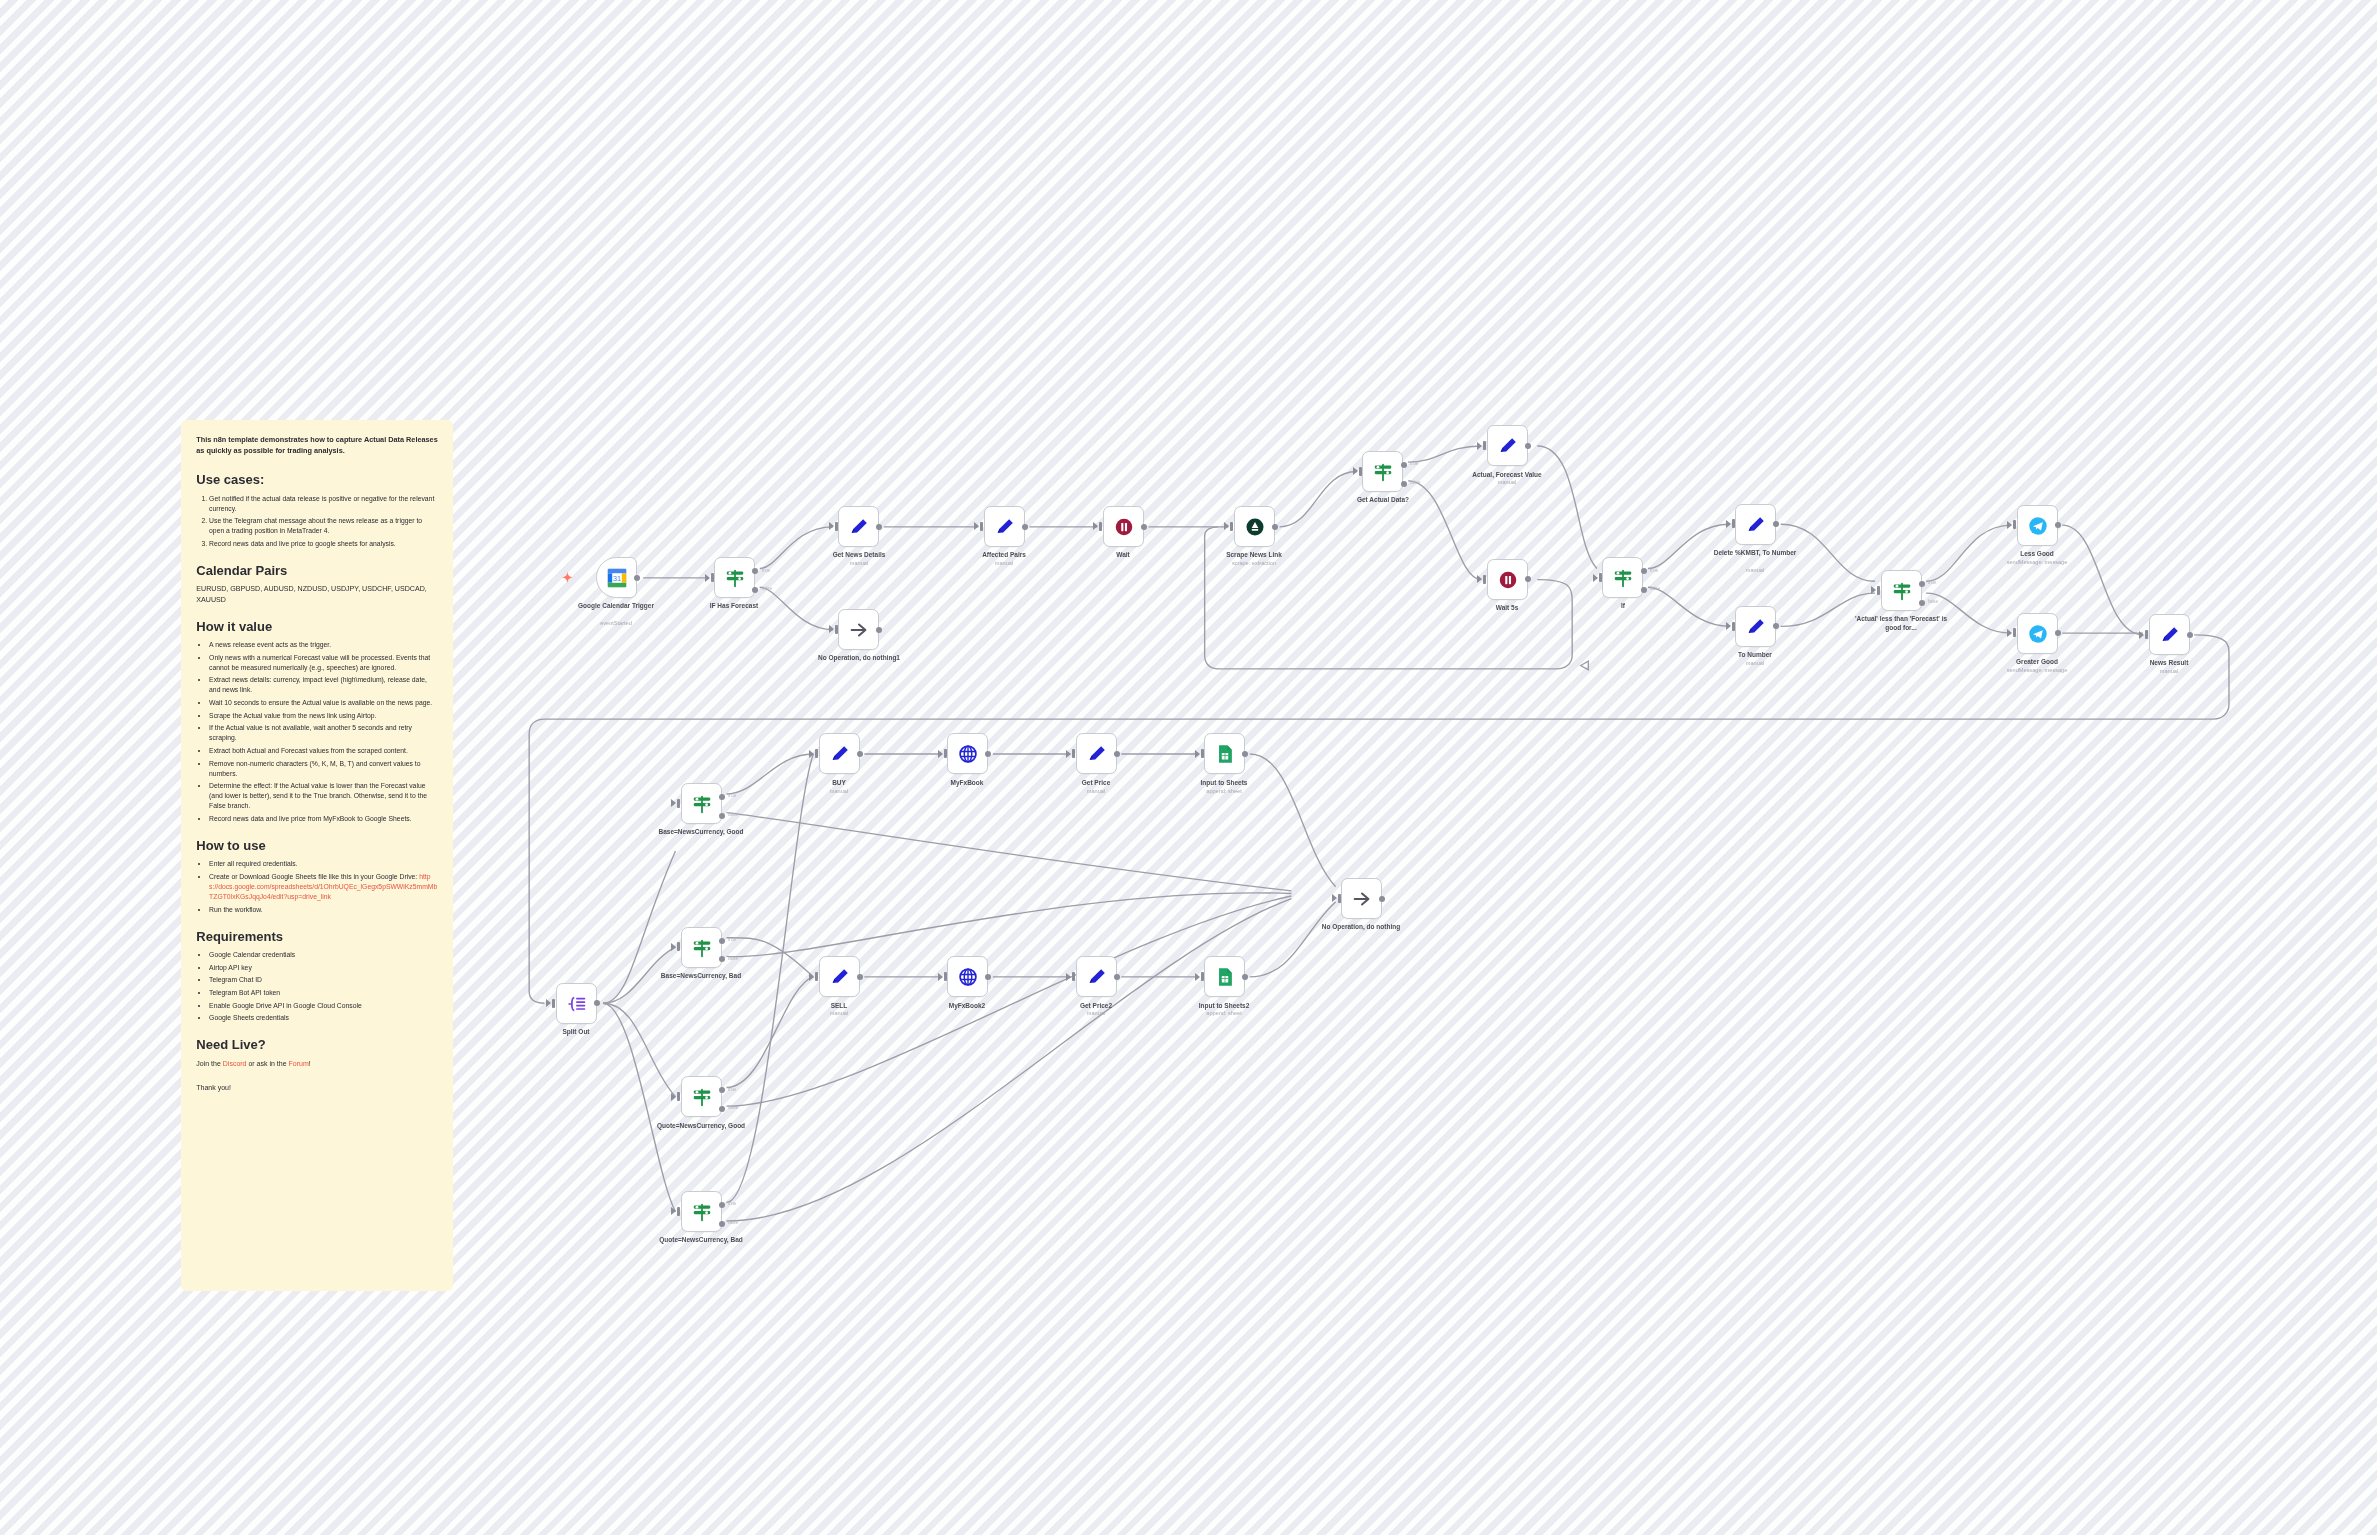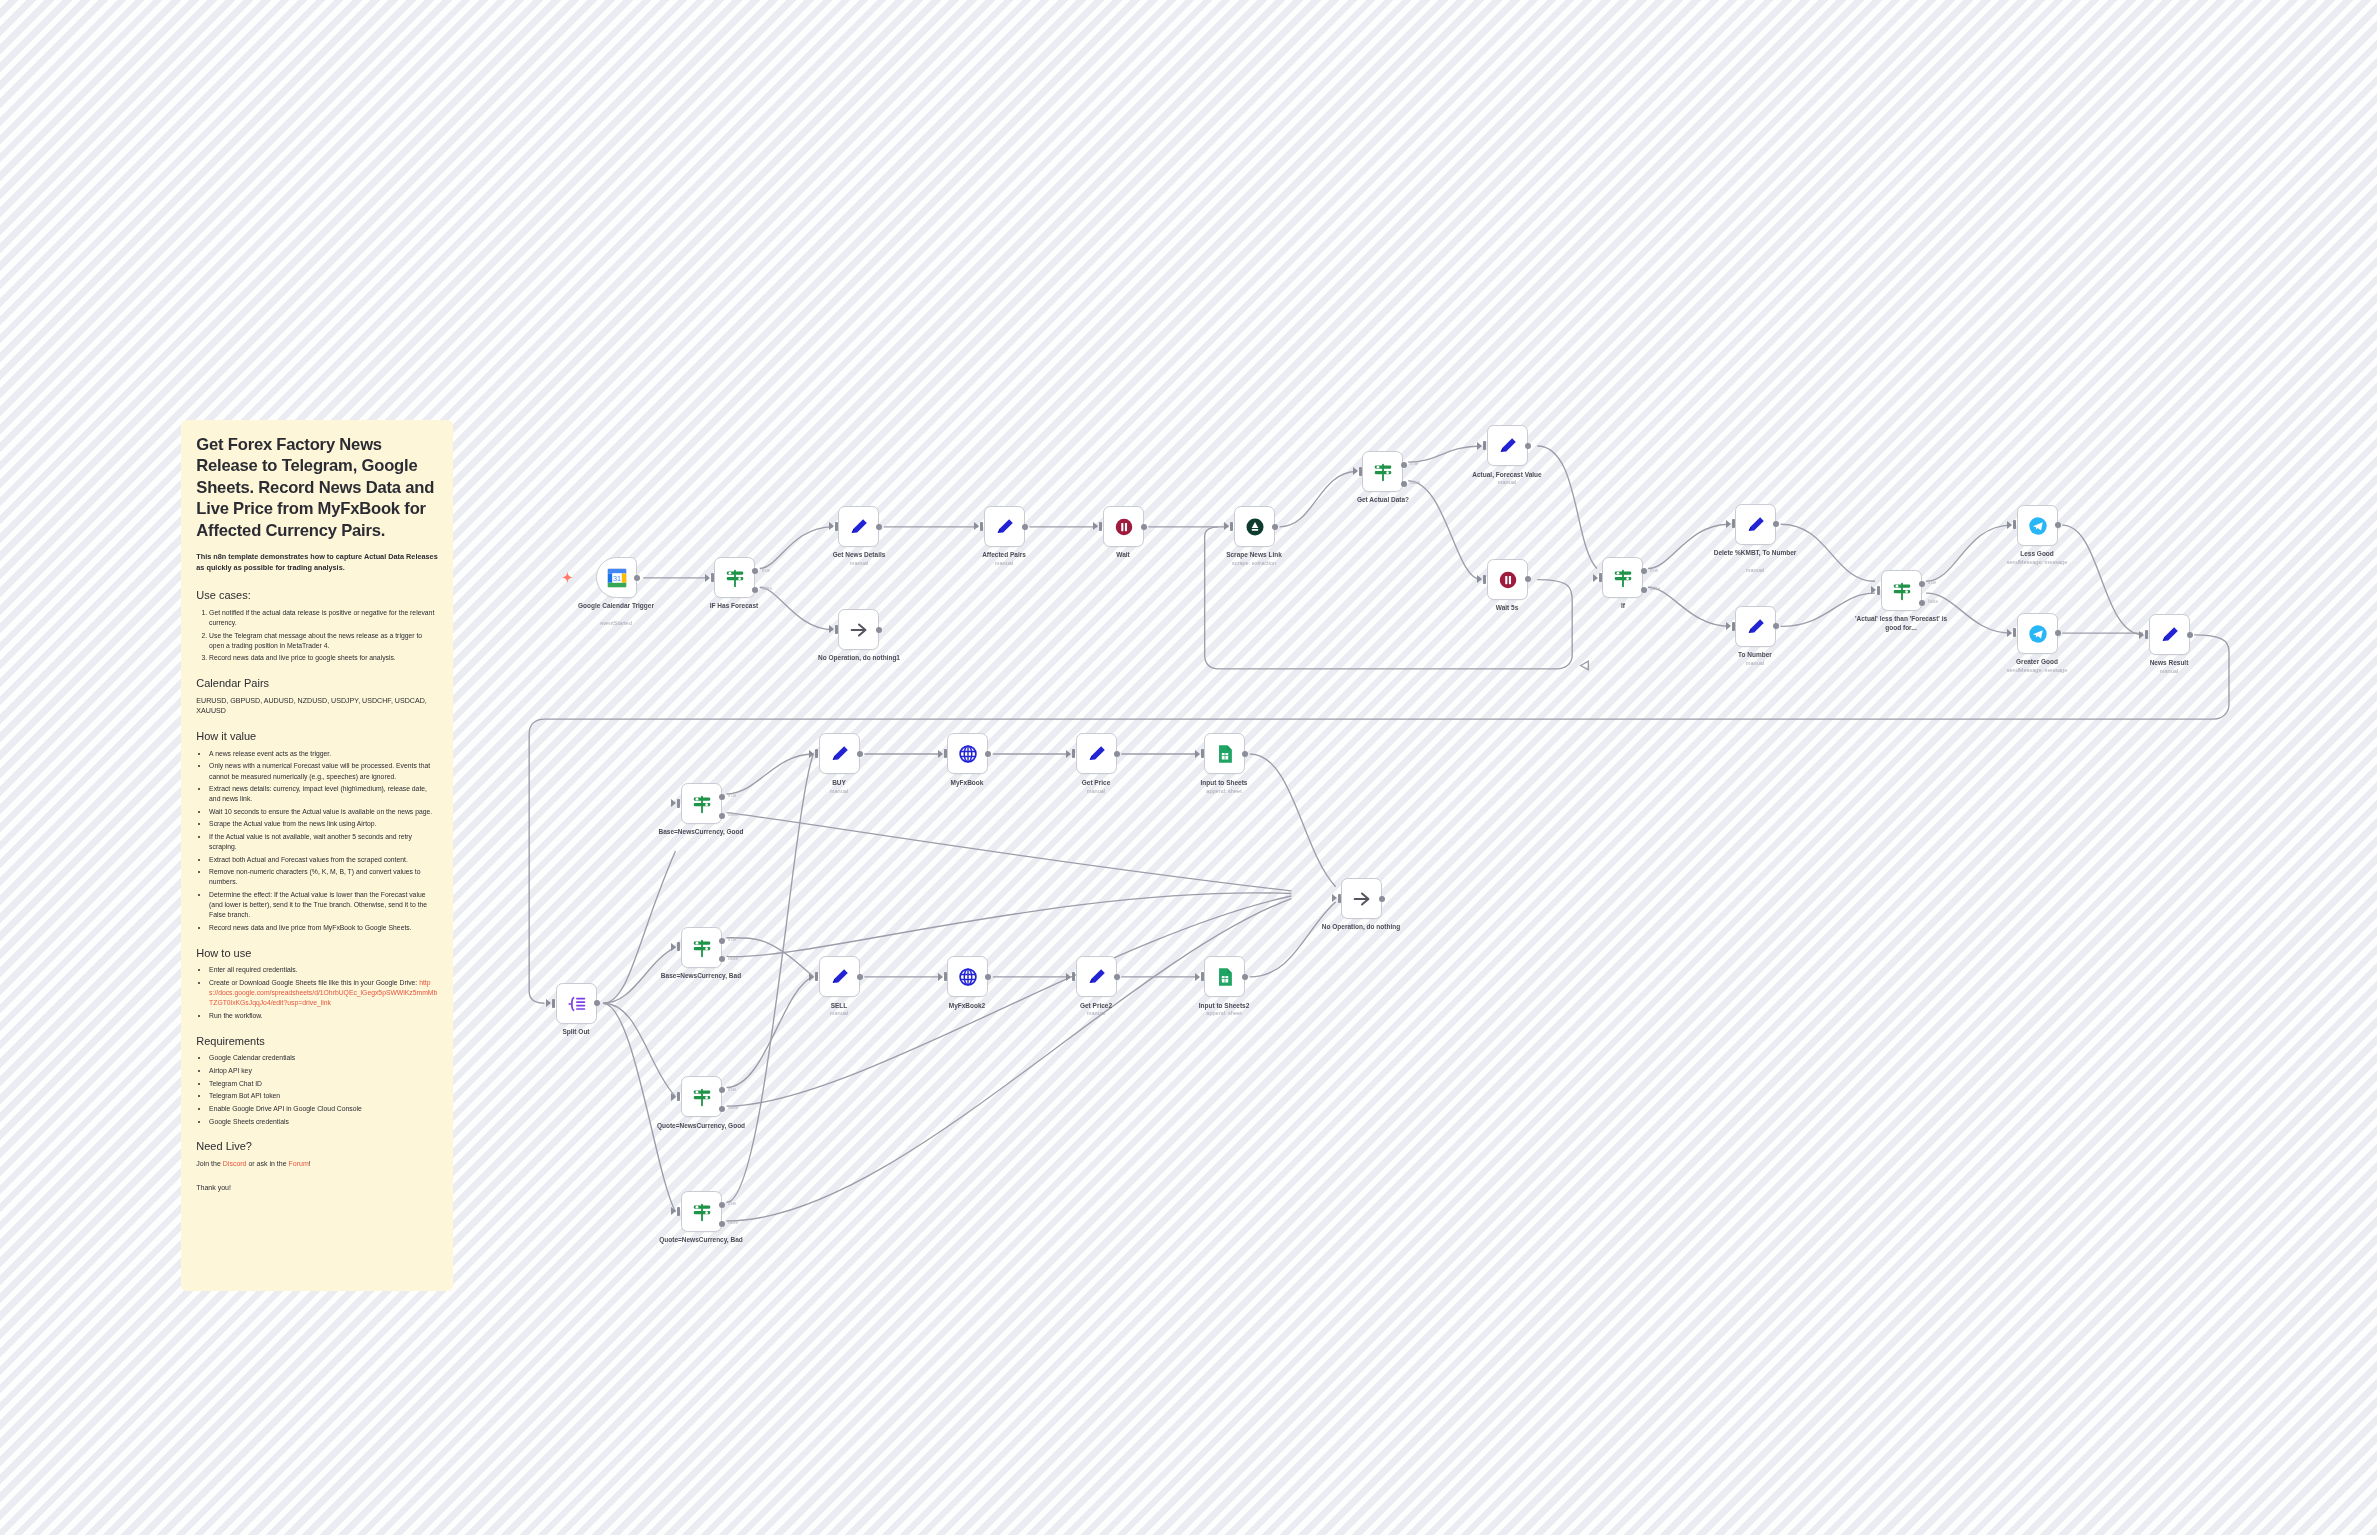--- a/index.html
+++ b/index.html
@@ -21,21 +21,21 @@
     box-sizing:border-box;
     padding:13.6px 15.3px 17px 15.3px;
     color:#2b2b33;
     overflow:hidden;
   }
   .sticky h1{
     font-size:16.6px;line-height:1.30;margin:0 0 9.4px 0;font-weight:700;
     letter-spacing:-0.2px;
   }
   .sticky p.lead{font-size:7.3px;line-height:1.52;margin:0 0 15.3px 0;font-weight:700;}
-  .sticky h2{font-size:11px;line-height:1.4;margin:0 0 4.3px 0;font-weight:400;}
+  .sticky h2{font-size:13px;line-height:1.4;margin:0 0 4.3px 0;font-weight:700;}
   .sticky p{font-size:7.1px;line-height:1.5;margin:0 0 12px 0;}
   .sticky ol,.sticky ul{margin:0 0 12.8px 0;padding-left:12.8px;}
   .sticky li{font-size:6.8px;line-height:1.48;margin-bottom:2.6px;}
   .sticky .plain{font-size:7px;line-height:1.52;margin:0 0 13.6px 0;}
   .sticky a{color:#e8543f;text-decoration:none;word-break:break-all;}
 
   
   .node{
     position:absolute;width:41px;height:41px;
     background:#ffffff;border:0.9px solid #c9cbd3;border-radius:6.8px;
@@ -125,21 +125,20 @@
     <path d="M1318,886 L1409,886"></path>
     <path d="M1469,886 C1520,886 1530,1000 1570,1042"></path>
 
     <path d="M1016,1148 L1107,1148"></path>
     <path d="M1167,1148 L1258,1148"></path>
     <path d="M1318,1148 L1409,1148"></path>
     <path d="M1469,1148 C1520,1148 1535,1090 1570,1060"></path>
   </svg>
 
   <div class="sticky" style="left:181px;top:420px;width:272px;height:871px;">
-    <h1>Get Forex Factory News Release to Telegram, Google Sheets. Record News Data and Live Price from MyFxBook for Affected Currency Pairs.</h1>
     <p class="lead">This n8n template demonstrates how to capture Actual Data Releases as quickly as possible for trading analysis.</p>
 
     <h2>Use cases:</h2>
     <ol>
       <li>Get notified if the actual data release is positive or negative for the relevant currency.</li>
       <li>Use the Telegram chat message about the news release as a trigger to open a trading position in MetaTrader 4.</li>
       <li>Record news data and live price to google sheets for analysis.</li>
     </ol>
 
     <h2>Calendar Pairs</h2>

